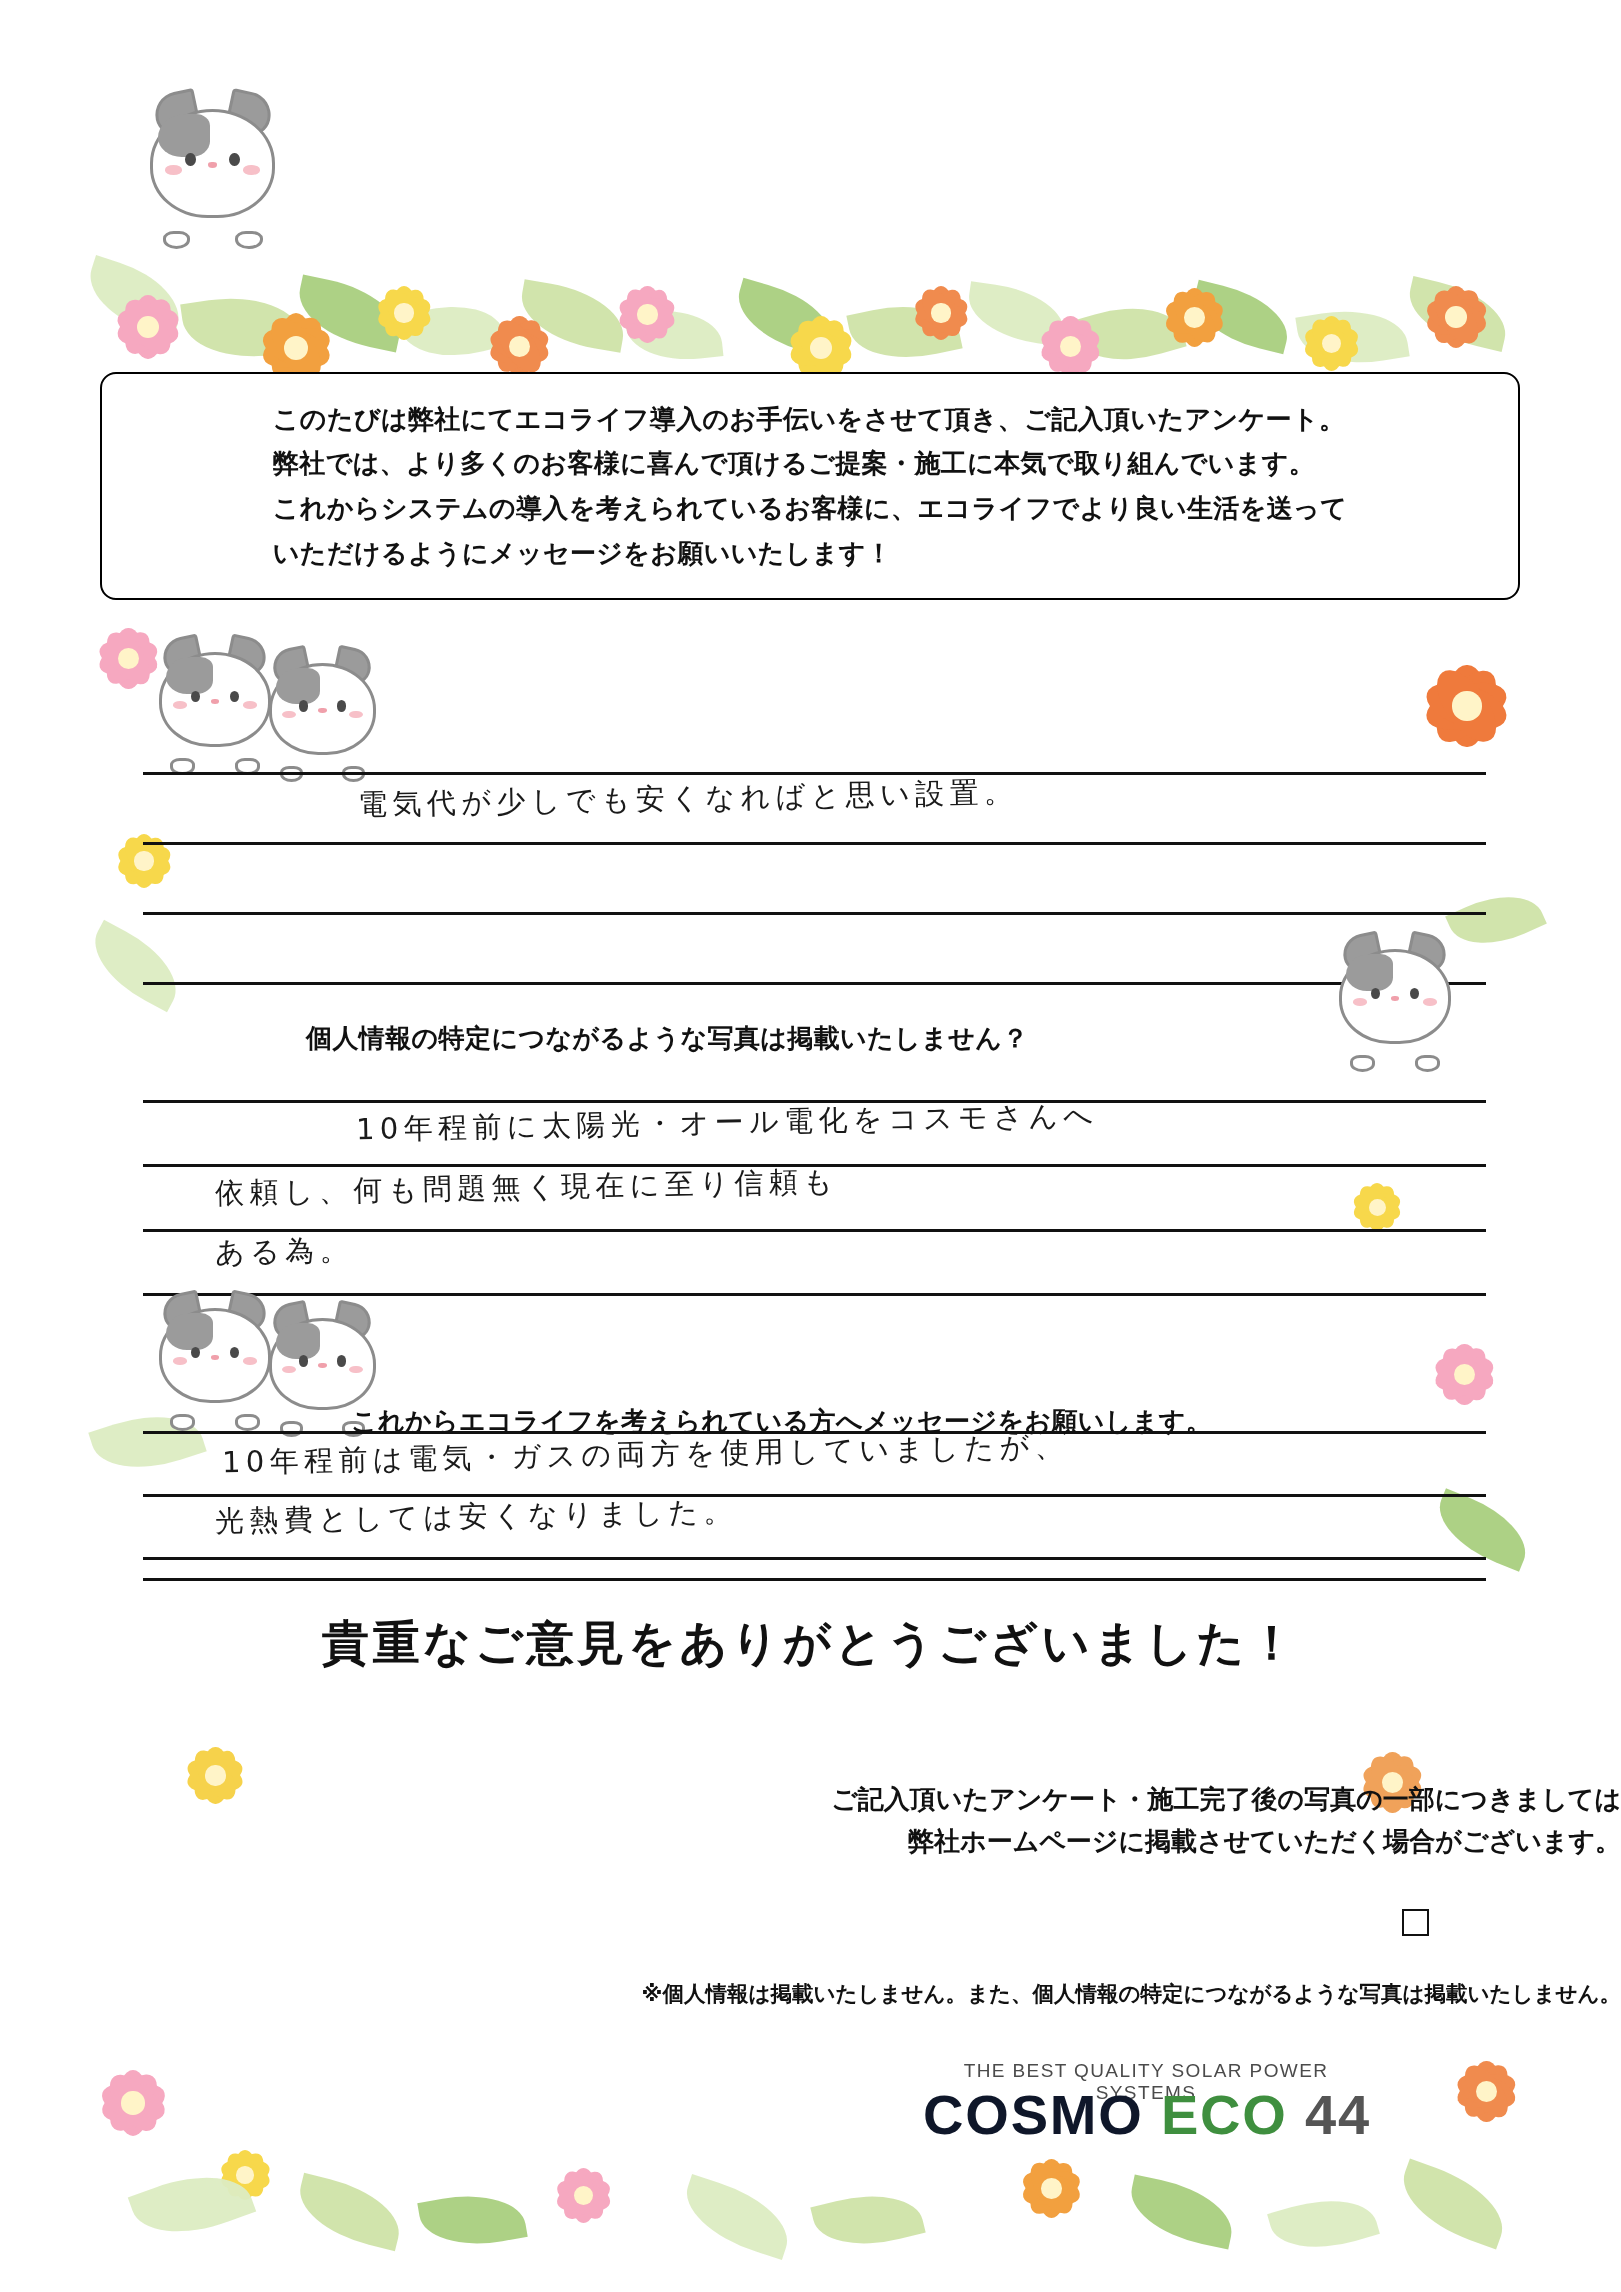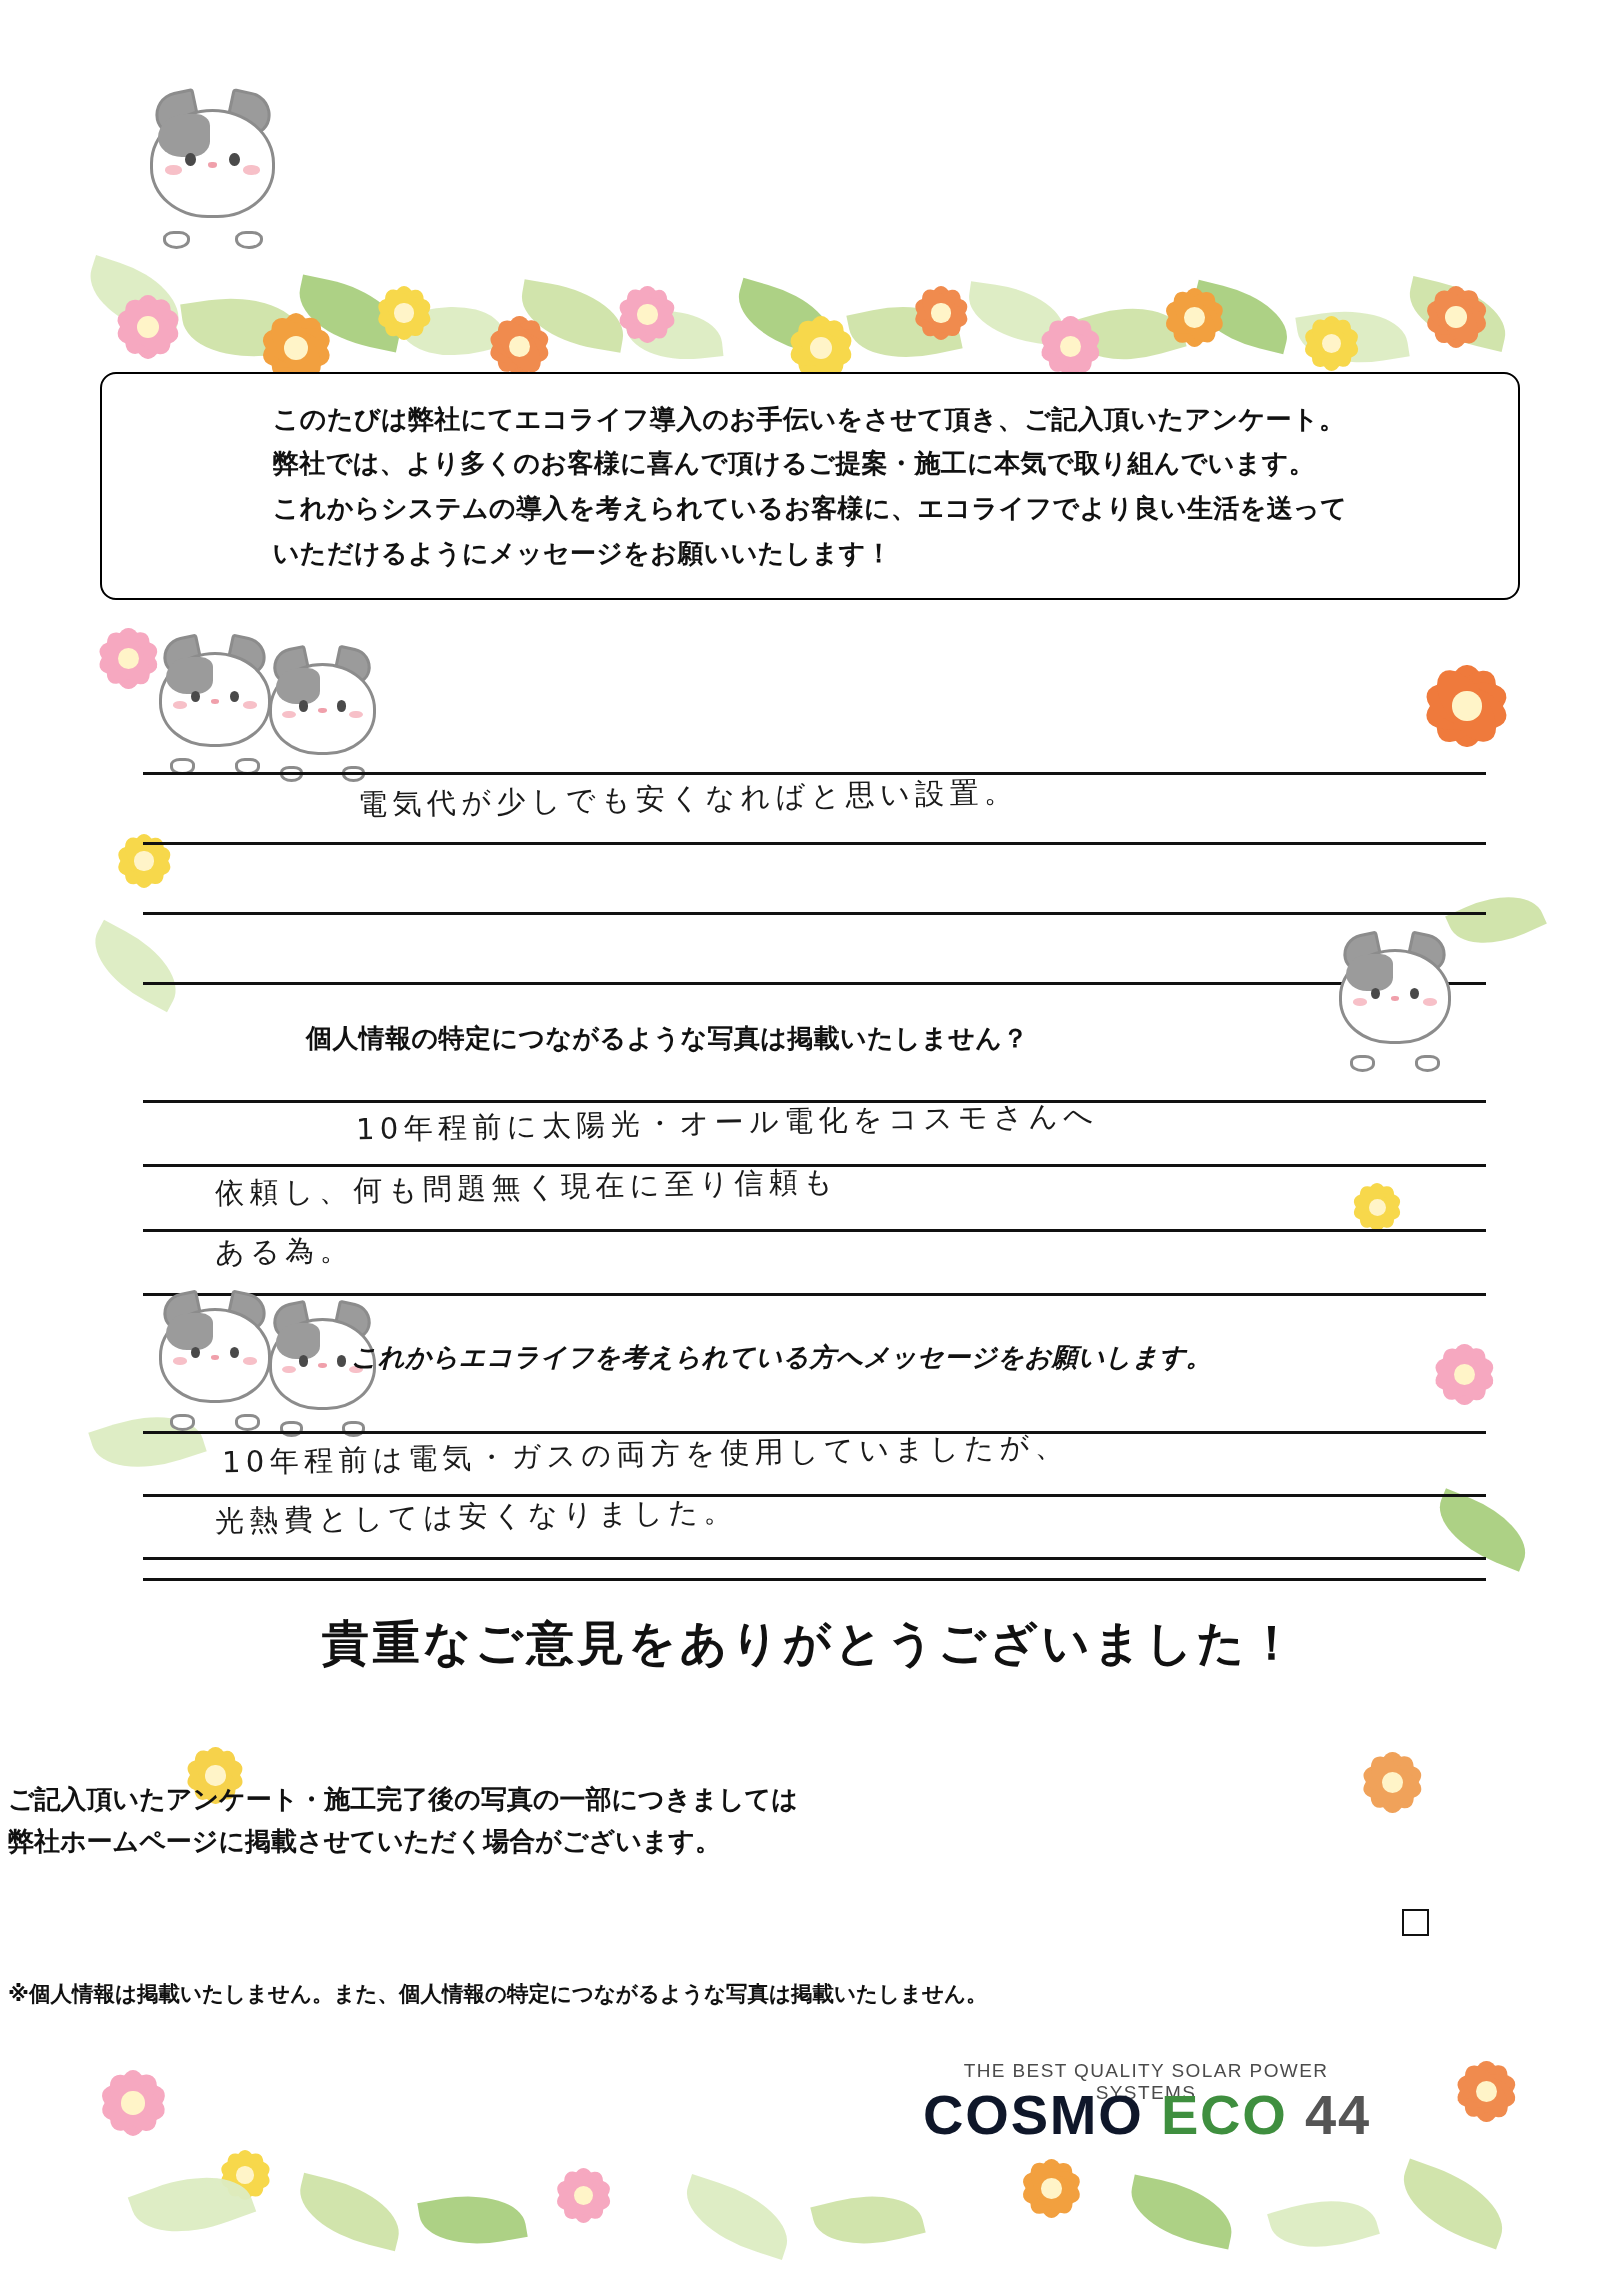--- a/index.html
+++ b/index.html
@@ -222,22 +222,22 @@
     font-family: "DejaVu Sans", sans-serif;
     font-weight: bold;
     font-size: 47px;
     letter-spacing: 3.6px;
     color: #111;
   }
 
   
   .note {
     position: absolute;
-    left: 8px; right: 0;
-    text-align: left;
+    left: 16px; right: 0;
+    text-align: right;
     font-family: "DejaVu Sans", sans-serif;
     font-weight: bold;
     color: #111;
     white-space: pre-line;
   }
   .note.n1 { top: 1778px; font-size: 26px; line-height: 1.62; }
   .note.n2 { top: 1912px; font-size: 21.5px; }
   .note.n3 { top: 1979px; font-size: 21.5px; }
 
   .checkbox {
@@ -601,21 +601,21 @@
       <div class="eye l"></div>
       <div class="eye r"></div>
       <div class="cheek l"></div>
       <div class="cheek r"></div>
       <div class="nose"></div>
     </div>
     <div class="paw l"></div>
     <div class="paw r"></div>
   </div>
 
-  <div class="q-label" style="left:351px; top:1340px;font-style:italic;">これからエコライフを考えられている方へメッセージをお願いします。</div>
+  <div class="q-label" style="left:351px; top:1404px;">これからエコライフを考えられている方へメッセージをお願いします。</div>
 
   <div class="rule" style="left:143px; top:1431px; width:1343px;"></div>
   <div class="rule" style="left:143px; top:1494px; width:1343px;"></div>
   <div class="rule" style="left:143px; top:1557px; width:1343px;"></div>
   <div class="rule" style="left:143px; top:1578px; width:1343px;"></div>
 
   <div class="hand" style="left:222px; top:1435px;">10年程前は電気・ガスの両方を使用していましたが、</div>
   <div class="hand" style="left:215px; top:1497px;">光熱費としては安くなりました。</div>
   <div class="hand" style="left:215px; top:1549px;"></div>
 

